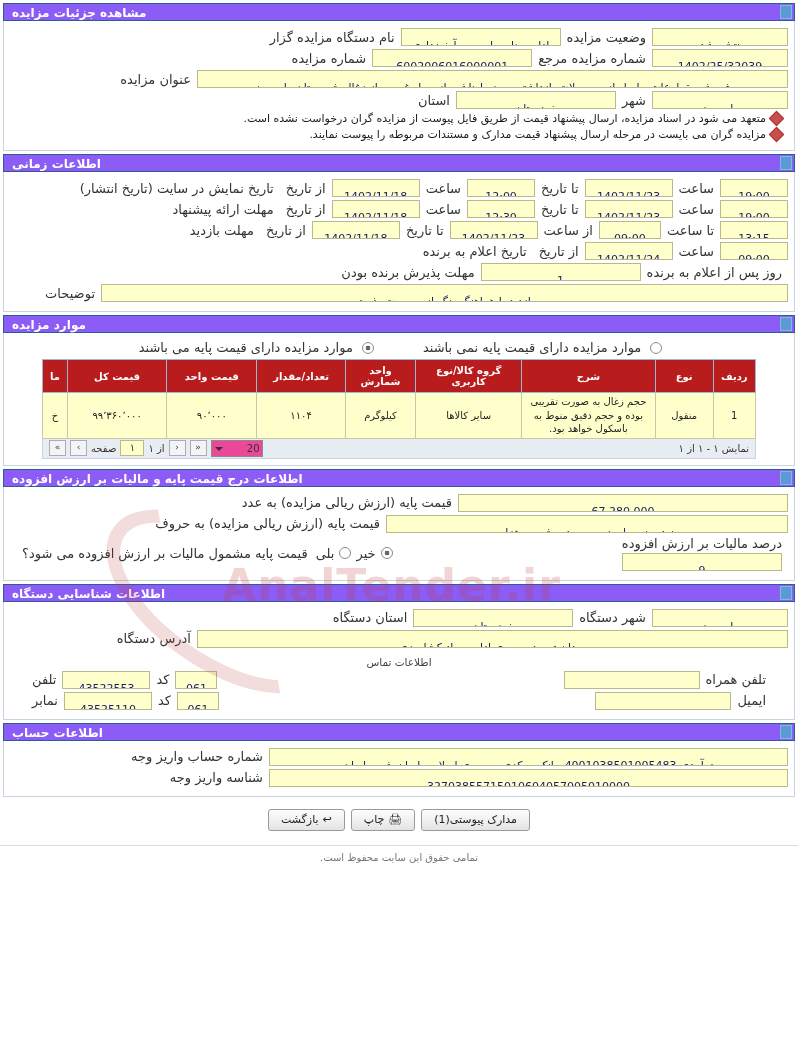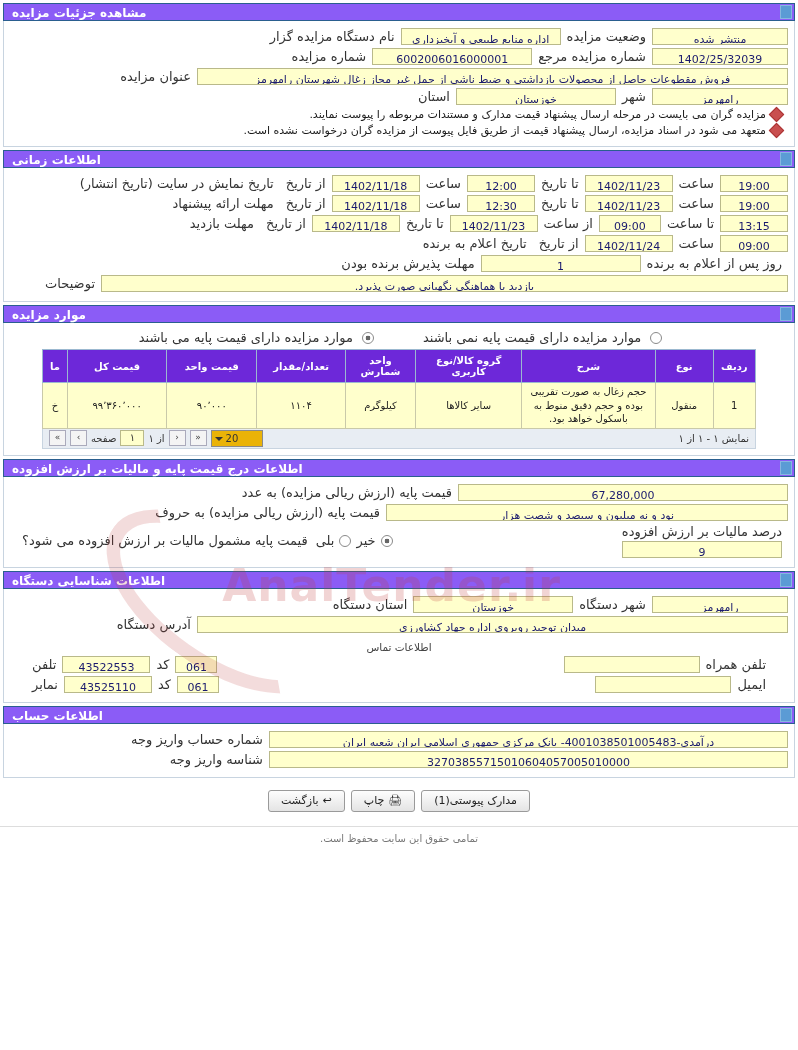--- a/index.html
+++ b/index.html
@@ -49,49 +49,49 @@
     font-size:13px;color:#333;text-align:center;
     padding:0 6px 0 6px;white-space:nowrap;
   }
   .fld{
     background:#ffffcc;
     border:1px solid #b9b98a;
     height:17px;
     line-height:17px;
     font-size:11px;
     color:#1a1a6e;
-    padding:2px 5px;
+    padding:8px 5px;
     box-sizing:border-box;
     text-align:center;
     overflow:hidden;
     white-space:nowrap;
   }
   .note{font-size:11px;color:#1a1a1a;margin:3px 6px;display:flex;align-items:center;gap:5px;}
   .bullet{display:inline-block;width:9px;height:9px;background:#c94f4f;border:1px solid #a33;transform:rotate(45deg);flex:0 0 auto;}
   
   table.mz{border-collapse:collapse;width:714px;margin:4px auto 0 auto;}
   table.mz th{
-    background:#6d28d9;color:#fff;font-size:10px;font-weight:bold;
+    background:#b91c1c;color:#fff;font-size:10px;font-weight:bold;
     border:1px solid #9bb8d0;height:30px;padding:1px 2px;text-align:center;
   }
   table.mz td{
     border:1px solid #c9c9a9;background:#ffffcc;font-size:10px;
     padding:2px 3px;text-align:center;color:#222;vertical-align:middle;
   }
   .pager{
     width:714px;margin:0 auto;background:#e8edf3;border:1px solid #c8d4e0;border-top:none;
     height:20px;display:flex;align-items:center;justify-content:space-between;
     padding:0 6px;box-sizing:border-box;font-size:10px;color:#333;
   }
   .pager .grp{display:flex;align-items:center;gap:4px;}
   .pgbtn{border:1px solid #aab;background:#f4f4f4;width:15px;height:14px;line-height:13px;text-align:center;font-size:9px;color:#444;}
   .pgnum{border:1px solid #b9b98a;background:#ffffcc;width:22px;height:14px;line-height:14px;text-align:center;}
   .sel{
-    border:1px solid #8a8a8a;background:#eab308;height:15px;line-height:15px;
-    font-size:10px;padding:0 2px 0 14px;position:relative;min-width:34px;text-align:left;
+    border:1px solid #8a8a8a;background:#ec4899;height:15px;line-height:15px;
+    font-size:10px;padding:0 2px 0 14px;position:relative;min-width:34px;text-align:right;
   }
   .sel:after{content:"";position:absolute;left:3px;top:6px;border-left:4px solid transparent;border-right:4px solid transparent;border-top:4px solid #333;}
   
   .radio{display:inline-block;width:10px;height:10px;border:1px solid #8a8a8a;border-radius:50%;background:#fff;vertical-align:-1px;margin:0 3px;}
   .radio.on{background:radial-gradient(circle at 50% 50%, #666 0 2.2px, #fff 2.6px);}
   
   .btnbar{display:flex;justify-content:center;gap:6px;margin-top:12px;}
   .btn{
     background:linear-gradient(#fdfdfd,#e4e4e4);
     border:1px solid #9a9a9a;border-radius:3px;
@@ -152,25 +152,25 @@
 
       <div class="row">
         <div class="fld" style="width:136px">رامهرمز</div>
         <div class="lbl">شهر</div>
         <div class="fld" style="width:160px">خوزستان</div>
         <div class="lbl">استان</div>
       </div>
 
       <div class="note" style="justify-content:flex-start">
         <span class="bullet"></span>
-        <span>مزایده گران می بایست در مرحله ارسال پیشنهاد قیمت مدارک و مستندات مربوطه را پیوست نمایند.</span>
+        <span>متعهد می شود در اسناد مزایده، ارسال پیشنهاد قیمت از طریق فایل پیوست از مزایده گران درخواست نشده است.</span>
       </div>
       <div class="note" style="justify-content:flex-start">
         <span class="bullet"></span>
-        <span>متعهد می شود در اسناد مزایده، ارسال پیشنهاد قیمت از طریق فایل پیوست از مزایده گران درخواست نشده است.</span>
+        <span>مزایده گران می بایست در مرحله ارسال پیشنهاد قیمت مدارک و مستندات مربوطه را پیوست نمایند.</span>
       </div>
 
     </div>
   </div>
 
   <div class="wrap">
     <div class="sec-head">
       <span>اطلاعات زمانی</span>
       <span class="corner"></span>
     </div>

